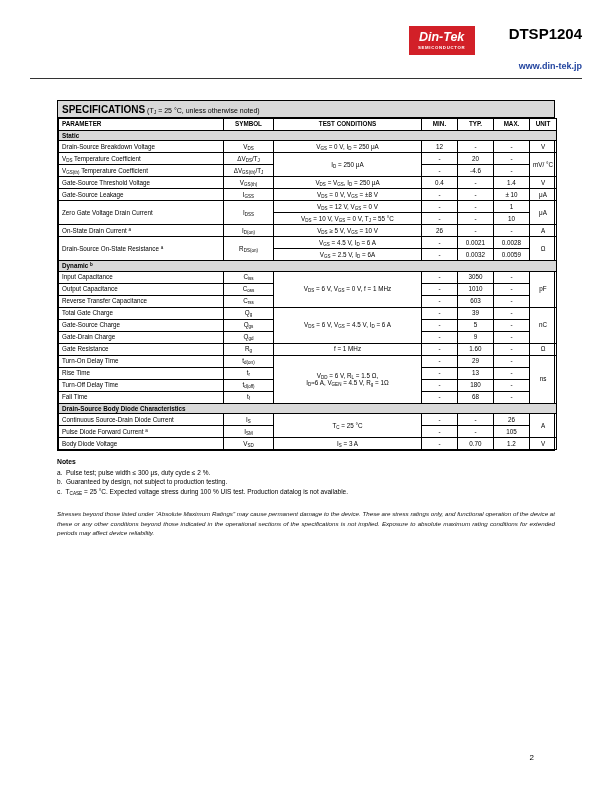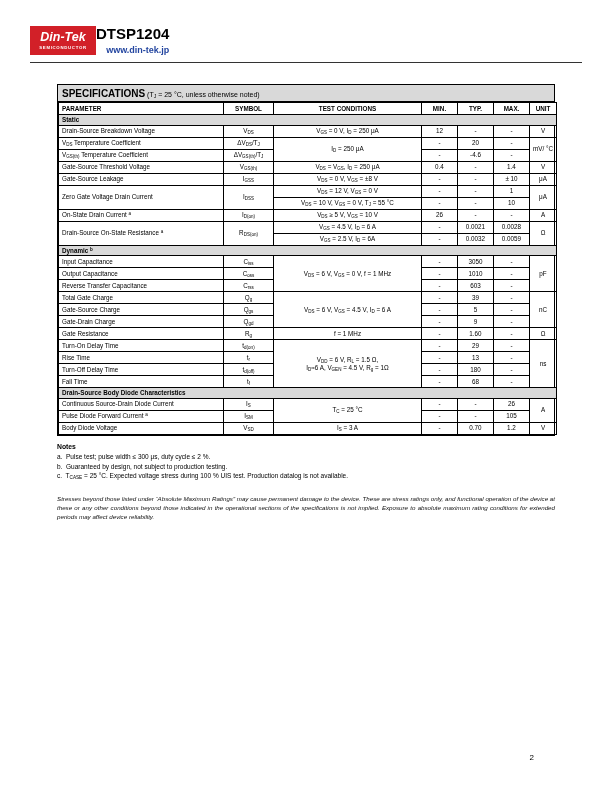--- a/index.html
+++ b/index.html
@@ -8,32 +8,32 @@
     position: relative;
     width: 612px; height: 792px;
     margin: 0 auto;
     background: #ffffff;
     font-family: "Liberation Sans", sans-serif;
     color: #000;
     overflow: hidden;
   }
   
   .header {
-    display: flex; justify-content: flex-start; align-items: flex-start;
+    display: flex; justify-content: flex-end; align-items: flex-start;
     padding: 26px 30px 0 30px;
   }
   .logo {
     background: #d22028; width: 66px; height: 29px;
     display: flex; flex-direction: column; justify-content: center; align-items: center;
   }
   .logo-name { color: #fff; font-weight: bold; font-style: italic; font-size: 12.5px; line-height: 1; }
   .logo-sub  { color: #fff; font-weight: bold; font-size: 4.3px; letter-spacing: 0.7px; line-height: 1; margin-top: 2px; }
   .header-right { text-align: right; }
-  .part-number { font-size: 15px; font-weight: bold; line-height: 1.1; }
-  .website { font-size: 9px; font-weight: bold; color: #2446a0; margin-top: 2px; }
+  .part-number { font-size: 15px; font-weight: bold; line-height: 1.1; padding-left: 34px; }
+  .website { font-size: 9px; font-weight: bold; color: #2446a0; margin-top: 18px; }
   .header-rule { border: none; border-top: 1px solid #333; margin: 7px 30px 0 30px; }
 
   
   .spec-box { margin: 21px 57px 0 57px; border: 1px solid #000; }
   .spec-title {
     background: #d9d9d9; border-bottom: 1px solid #000;
     padding: 3px 4px 2px 4px; font-size: 7px; line-height: 1.1;
   }
   .spec-title .t-bold { font-weight: bold; font-size: 10px; }
   table { width: 100%; border-collapse: collapse; table-layout: fixed; }

